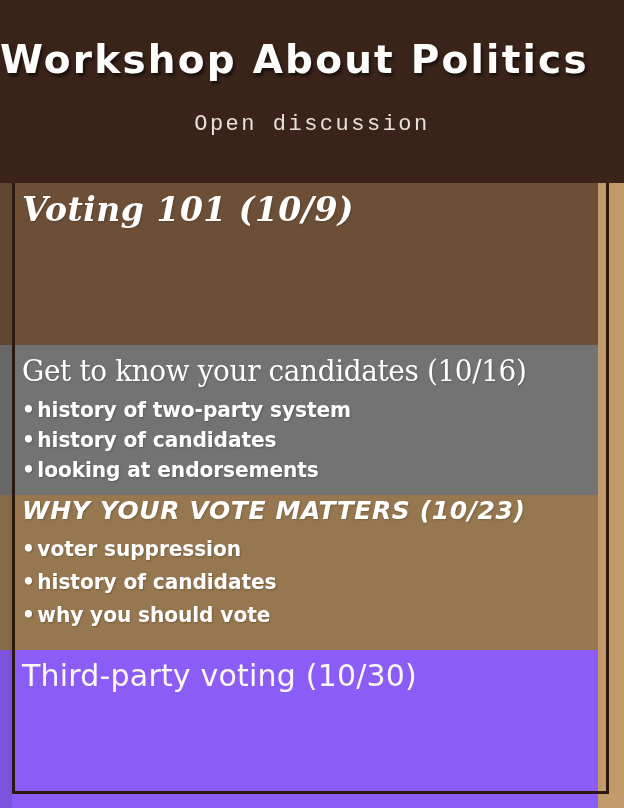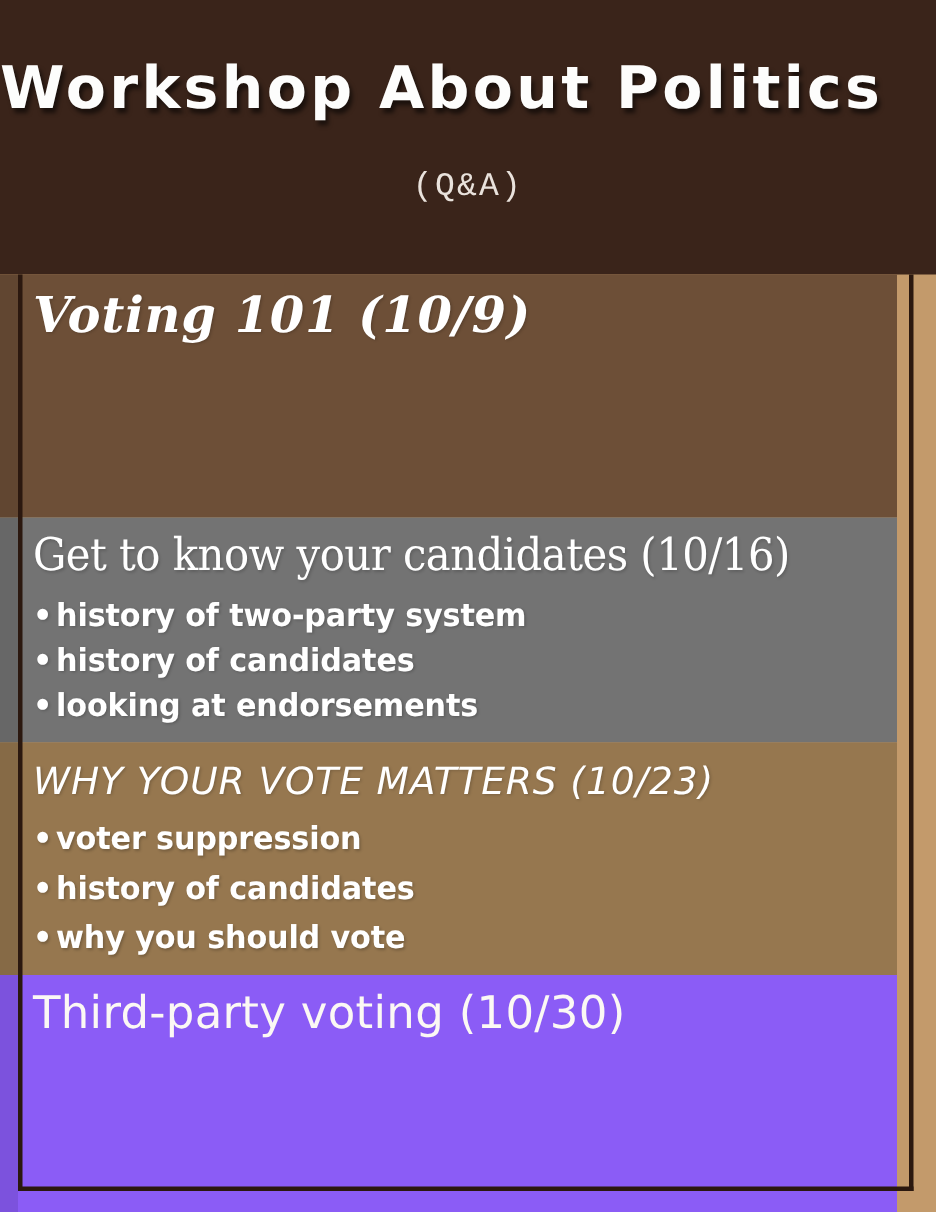--- a/index.html
+++ b/index.html
@@ -111,26 +111,25 @@
     line-height: 36px;
     letter-spacing: -0.4px;
     transform: scaleX(0.93);
     transform-origin: left center;
     padding-top: 8px;
   }
   
   .heading-marker {
     font-family: "DejaVu Sans", sans-serif;
     font-style: italic;
-    font-weight: normal;
+    font-weight: bold;
     font-size: 25px;
     line-height: 32px;
     letter-spacing: 0.6px;
     text-transform: uppercase;
-    padding-top: 10px;
   }
   
   .heading-thin {
     font-family: "DejaVu Sans", sans-serif;
     font-weight: normal;
     font-size: 30px;
     line-height: 36px;
     letter-spacing: 0.2px;
     color: #fbf8f4;
     padding-top: 8px;
@@ -205,21 +204,21 @@
   }
 </style>
 </head>
 <body>
 
 <div id="poster">
 
   <div class="header">
     <div class="header-title">Workshop About Politics</div>
     <div class="header-sub">
-      <span class="sub-line2">(Q&amp;A)</span>
+      <span class="sub-line1">Open discussion</span>
     </div>
   </div>
 
   <div class="section sec1">
     <div class="sec-inner">
       <div class="sec-heading heading-script">Voting 101  (10/9)</div>
     </div>
   </div>
 
   <div class="section sec2">

